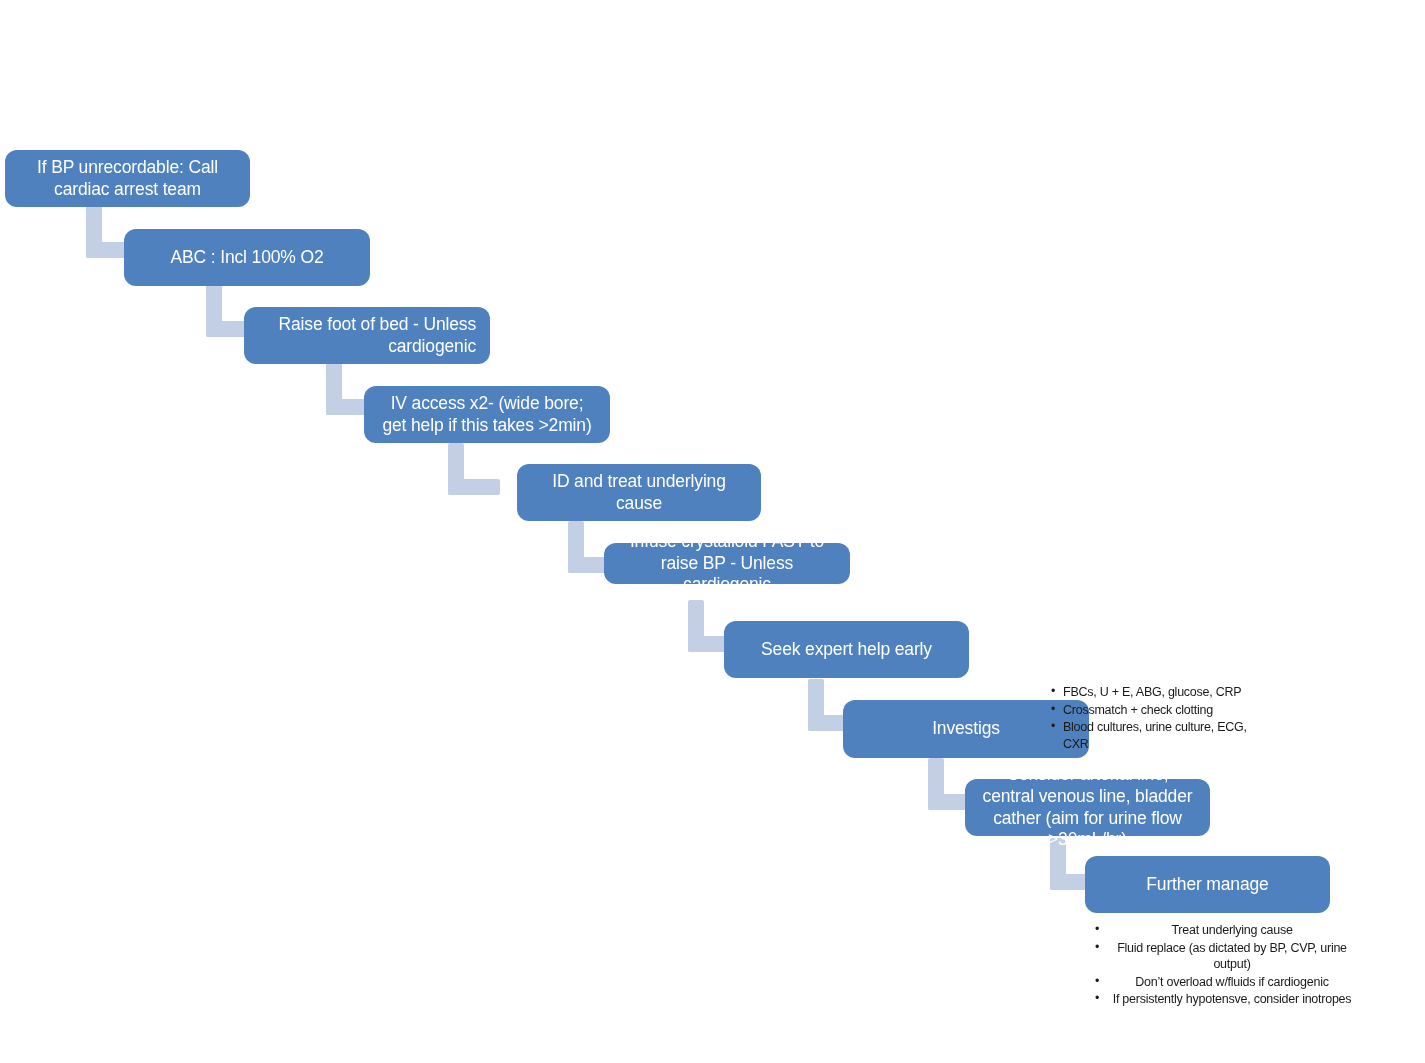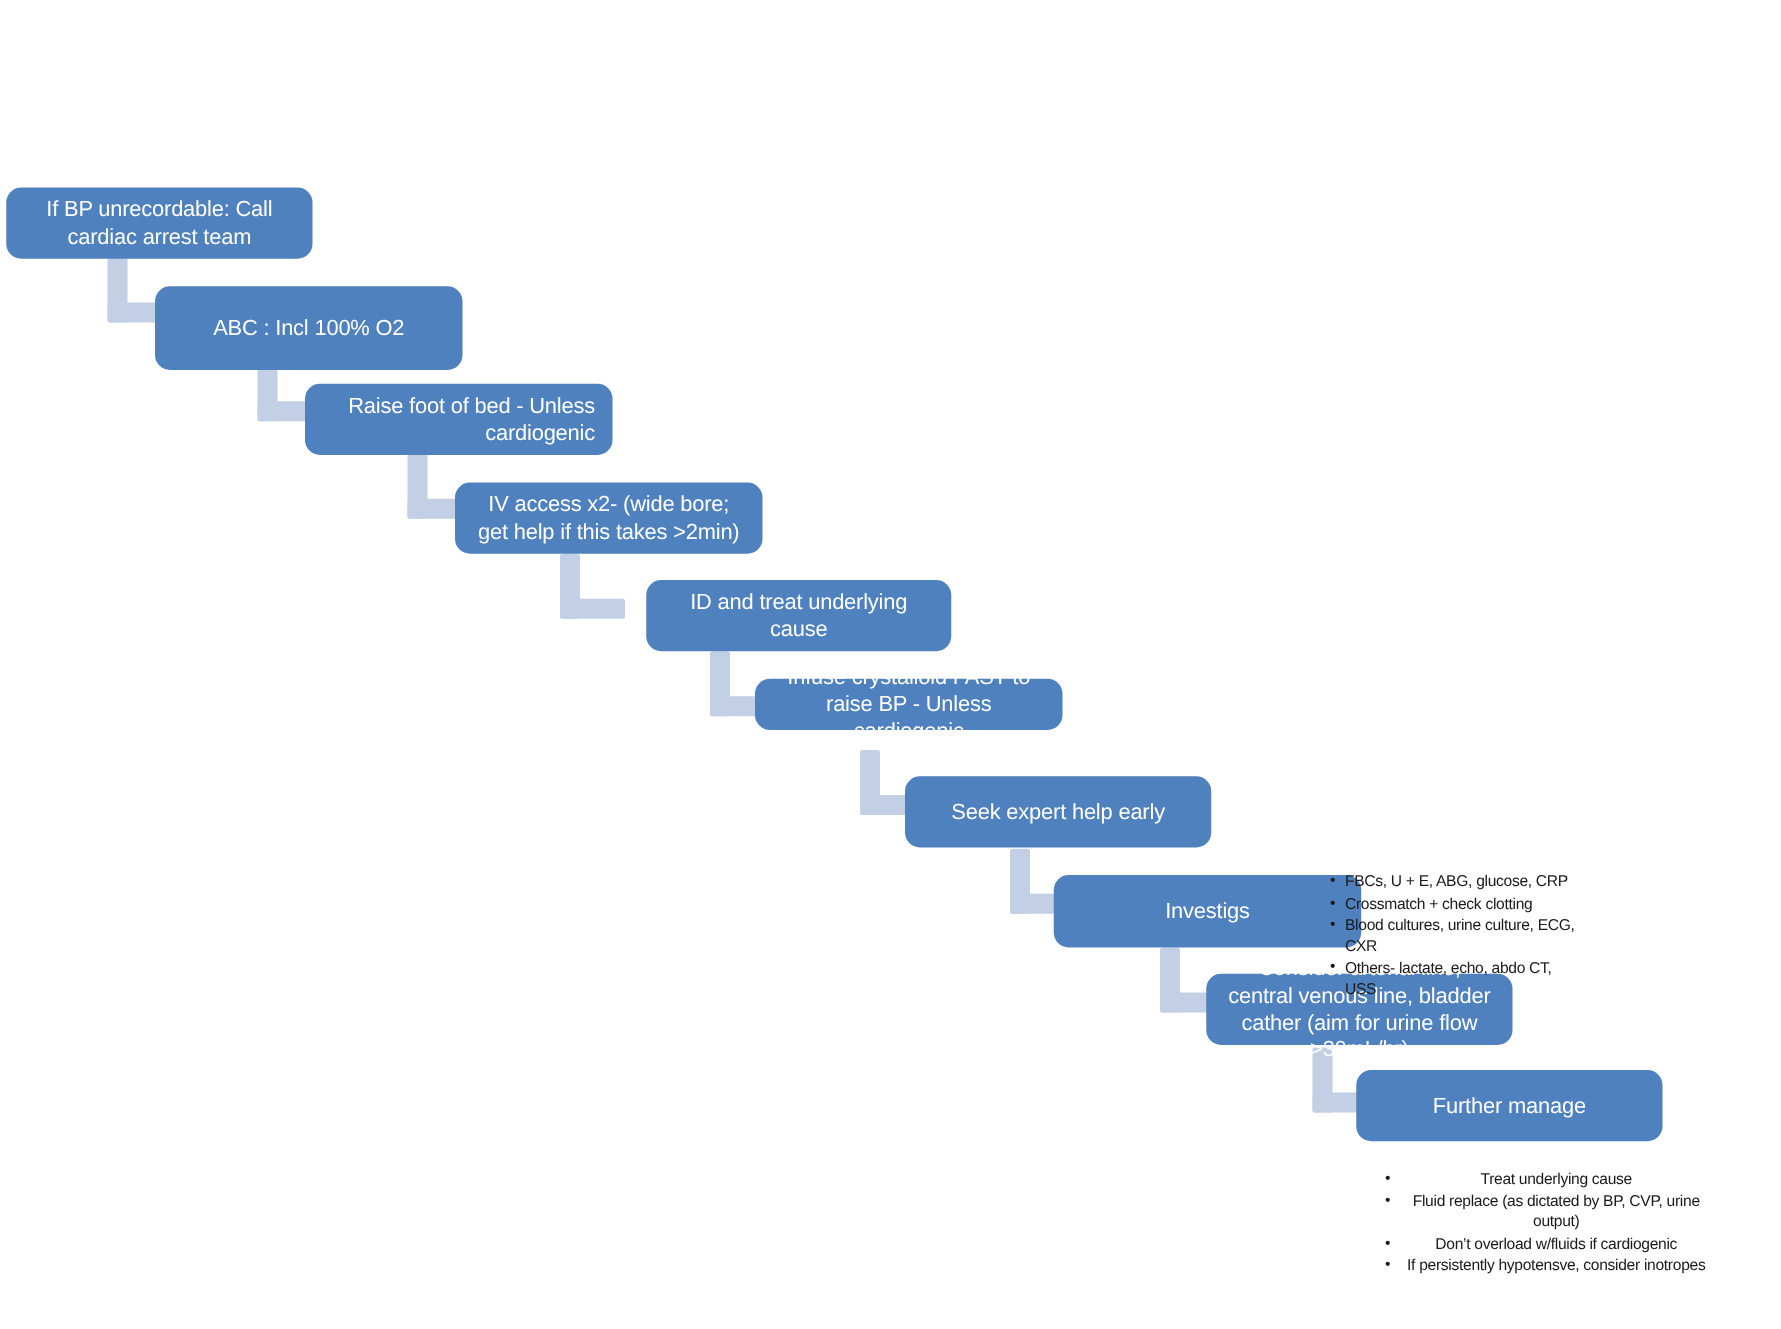--- a/index.html
+++ b/index.html
@@ -63,21 +63,21 @@
     border-radius: 2px;
   }
 
   .bullet-list {
     position: absolute;
     z-index: 5;
     color: #1a1a1a;
     font-size: 12.5px;
     line-height: 1.32;
     letter-spacing: -0.25px;
-    margin: 16px;
+    margin: 3px;
     padding: 0;
     list-style: none;
   }
   .bullet-list li {
     position: relative;
     padding-left: 12px;
     margin: 0 0 1px 0;
   }
   .bullet-list li:before {
     content: "\2022";
@@ -132,21 +132,21 @@
     <div class="hbar"></div>
   </div>
 
   <div class="connector" style="left:1050px; top:838px; width:52px; height:52px;">
     <div class="vbar"></div>
     <div class="hbar"></div>
   </div>
 
   <div class="step-box" style="left:5px; top:150px; width:245px; height:57px;">If BP unrecordable: Call cardiac arrest team</div>
 
-  <div class="step-box" style="left:124px; top:229px; width:246px; height:67px;">ABC : Incl 100% O2</div>
+  <div class="step-box" style="left:124px; top:229px; width:246px; height:57px;">ABC : Incl 100% O2</div>
 
   <div class="step-box" style="left:244px; top:307px; width:246px; height:57px;text-align:right;">Raise foot of bed - Unless cardiogenic</div>
 
   <div class="step-box" style="left:364px; top:386px; width:246px; height:57px;">IV access x2- (wide bore; get help if this takes &gt;2min)</div>
 
   <div class="step-box" style="left:485px; top:464px; width:244px; height:57px;margin-left:32px;">ID and treat underlying cause</div>
 
   <div class="step-box" style="left:604px; top:543px; width:246px; height:41px;">Infuse crystalloid FAST to raise BP - Unless cardiogenic</div>
 
   <div class="step-box" style="left:724px; top:621px; width:245px; height:57px;">Seek expert help early</div>
@@ -154,21 +154,20 @@
   <div class="step-box" style="left:843px; top:700px; width:246px; height:58px;">Investigs</div>
 
   <div class="step-box" style="left:965px; top:779px; width:245px; height:57px;">Consider arterial line, central venous line, bladder cather (aim for urine flow &gt;30mL/hr)</div>
 
   <div class="step-box" style="left:1085px; top:856px; width:245px; height:57px;">Further manage</div>
 
   <ul class="bullet-list" style="left:1048px; top:681px; width:200px;">
     <li>FBCs, U + E, ABG, glucose, CRP</li>
     <li>Crossmatch + check clotting</li>
     <li>Blood cultures, urine culture, ECG, CXR</li>
-    <li>Others- lactate, echo, abdo CT, USS</li>
   </ul>
 
   <ul class="bullet-list" style="left:1092px; top:919px; width:262px;text-align:center;">
     <li>Treat underlying cause</li>
     <li>Fluid replace (as dictated by BP, CVP, urine output)</li>
     <li>Don’t overload w/fluids if cardiogenic</li>
     <li>If persistently hypotensve, consider inotropes</li>
   </ul>
 
 </div>

